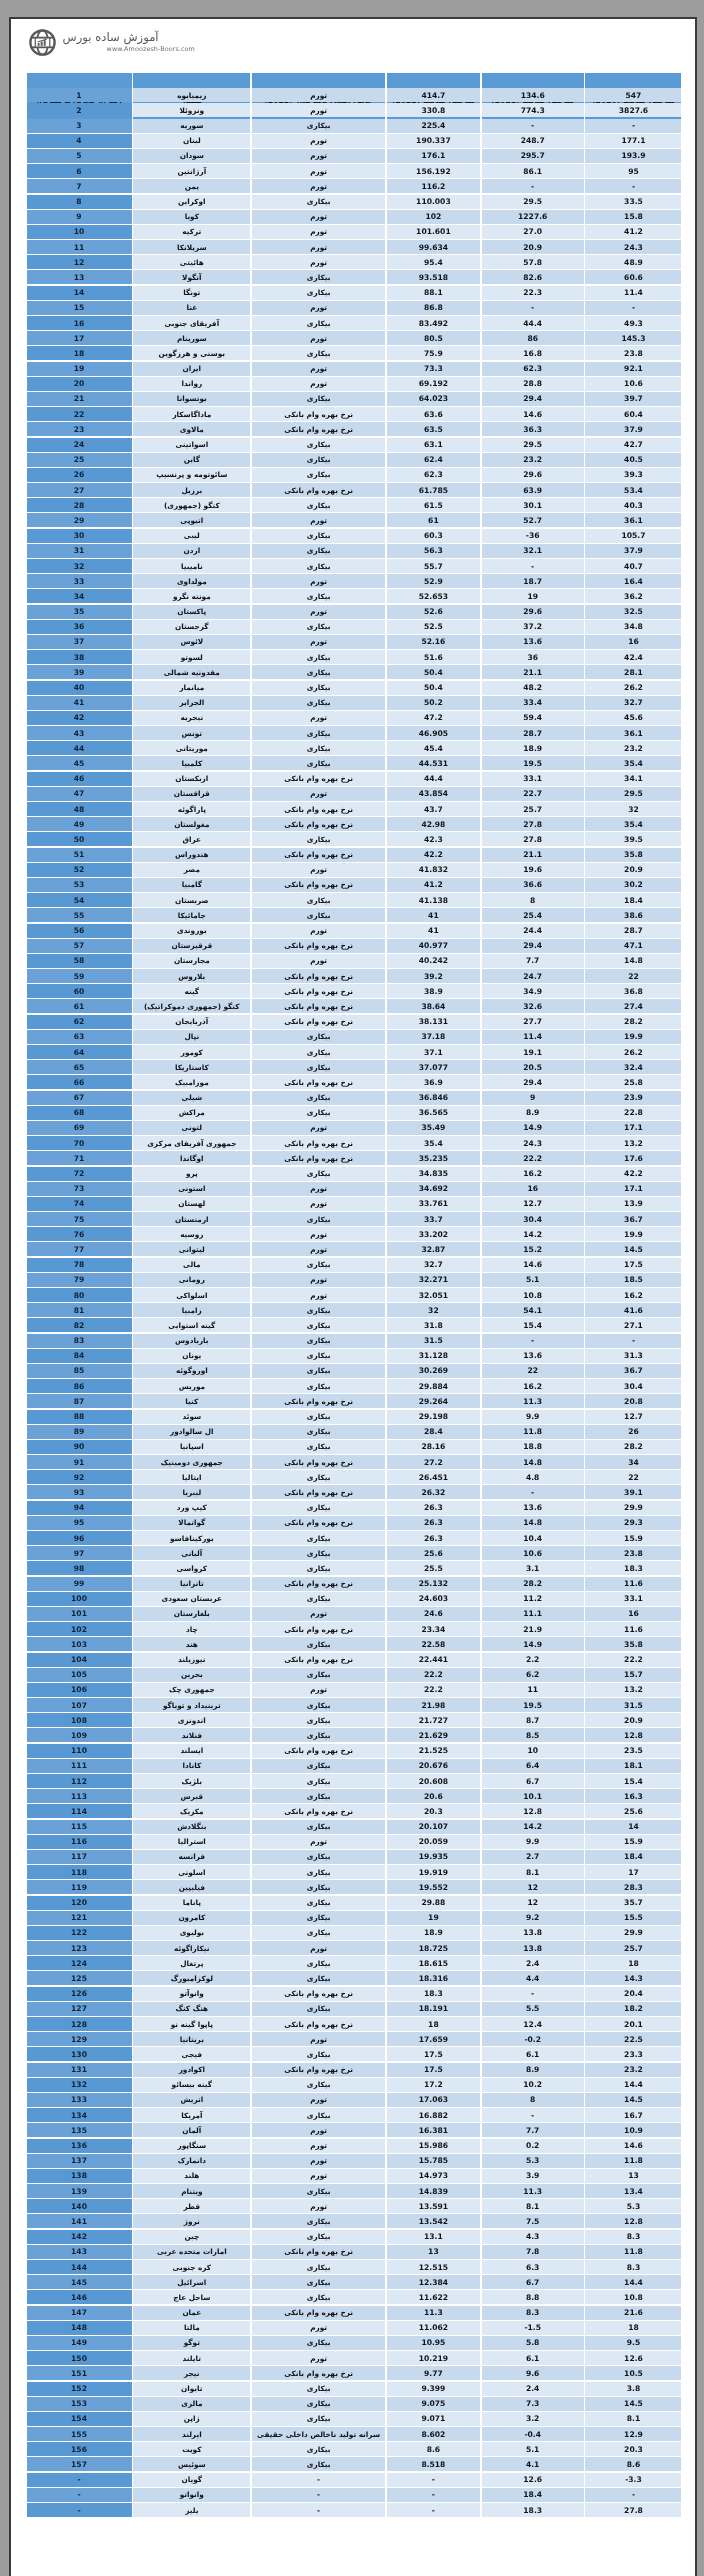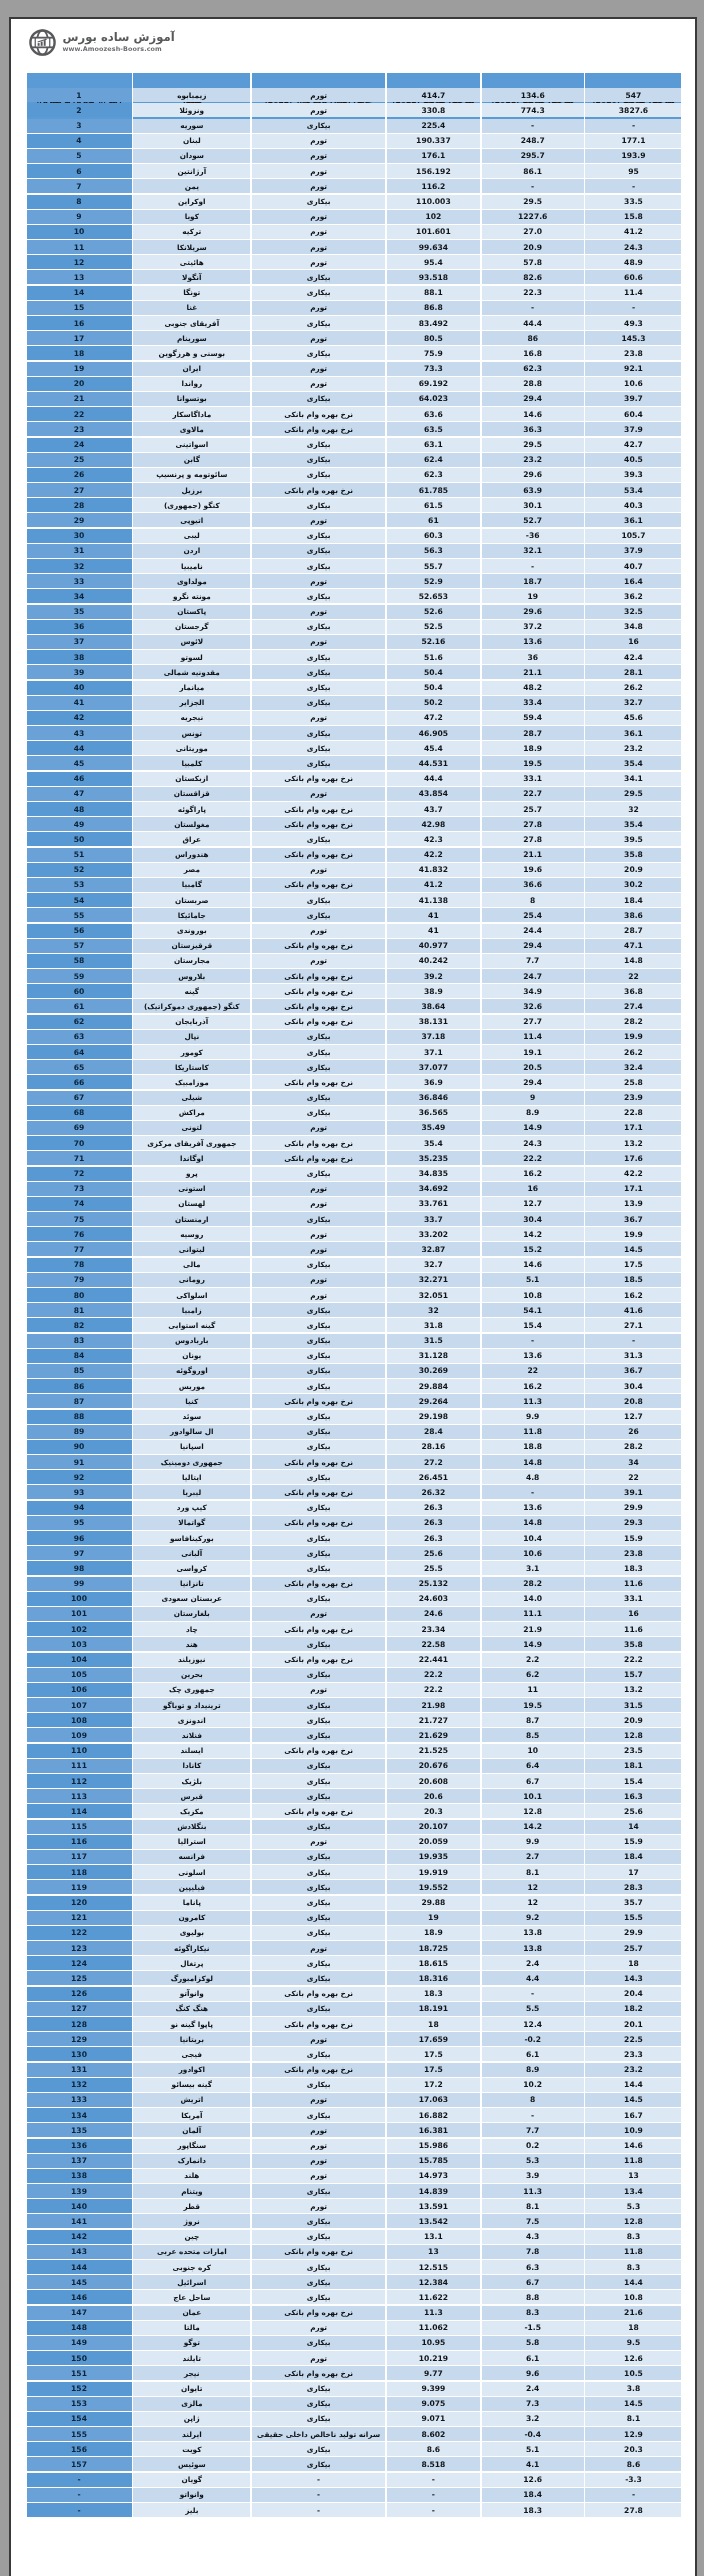--- a/index.html
+++ b/index.html
@@ -9,22 +9,22 @@
     --ink:#101418; --logoGray:#58595b;
   }
   html,body{margin:0;padding:0;width:704px;height:2576px;overflow:hidden;
     background:var(--canvas);font-family:"DejaVu Sans",sans-serif;}
   .page{position:absolute;left:8.5px;top:17px;width:688px;height:2559px;
     background:var(--page);border:2.4px solid var(--frame);border-bottom:none;box-sizing:border-box;}
   
   .logo{position:absolute;left:17px;top:8.5px;display:flex;align-items:center;gap:6.1px;}
   .logo svg{flex:0 0 auto;}
   .logo-text{display:flex;flex-direction:column;align-items:flex-start;}
-  .logo-title{font-size:11.6px;font-weight:bold;color:var(--logoGray);direction:rtl;line-height:1.15;}
-  .logo-url{font-size:6.4px;font-weight:bold;color:#6d6e71;letter-spacing:0.1px;}
+  .logo-title{font-size:11.6px;font-weight:normal;color:var(--logoGray);direction:rtl;line-height:1.15;}
+  .logo-url{font-size:6.4px;font-weight:normal;color:#6d6e71;letter-spacing:0.1px;margin-left:44px;}
   
   .mtable{position:absolute;left:16px;top:54px;width:656px;
     display:grid;grid-template-columns:105px 117px 133px 93px 102px 96px;
     column-gap:1.8px;row-gap:1.2px;grid-auto-rows:14px;background:var(--page);}
   .hcell{height:55px;background:var(--hdr);display:flex;align-items:center;justify-content:center;
     font-weight:bold;color:var(--ink);direction:rtl;text-align:center;font-size:7.6px;}
   .hcell.small{font-size:6.7px;}
   .cell{display:flex;align-items:center;justify-content:center;font-weight:bold;color:var(--ink);
     white-space:nowrap;overflow:hidden;}
   .c-rank{font-size:7.6px;color:#0b2238;}
@@ -656,21 +656,21 @@
       <div class="cell c-rank odd">99</div>
       <div class="cell c-txt odd">تانزانیا</div>
       <div class="cell c-txt odd">نرخ بهره وام بانکی</div>
       <div class="cell c-num odd">25.132</div>
       <div class="cell c-num odd">28.2</div>
       <div class="cell c-num odd">11.6</div>
       <div class="cell c-rank even">100</div>
       <div class="cell c-txt even">عربستان سعودی</div>
       <div class="cell c-txt even">بیکاری</div>
       <div class="cell c-num even">24.603</div>
-      <div class="cell c-num even">14.0</div>
+      <div class="cell c-num even">11.2</div>
       <div class="cell c-num even">33.1</div>
       <div class="cell c-rank odd">101</div>
       <div class="cell c-txt odd">بلغارستان</div>
       <div class="cell c-txt odd">تورم</div>
       <div class="cell c-num odd">24.6</div>
       <div class="cell c-num odd">11.1</div>
       <div class="cell c-num odd">16</div>
       <div class="cell c-rank even">102</div>
       <div class="cell c-txt even">چاد</div>
       <div class="cell c-txt even">نرخ بهره وام بانکی</div>

